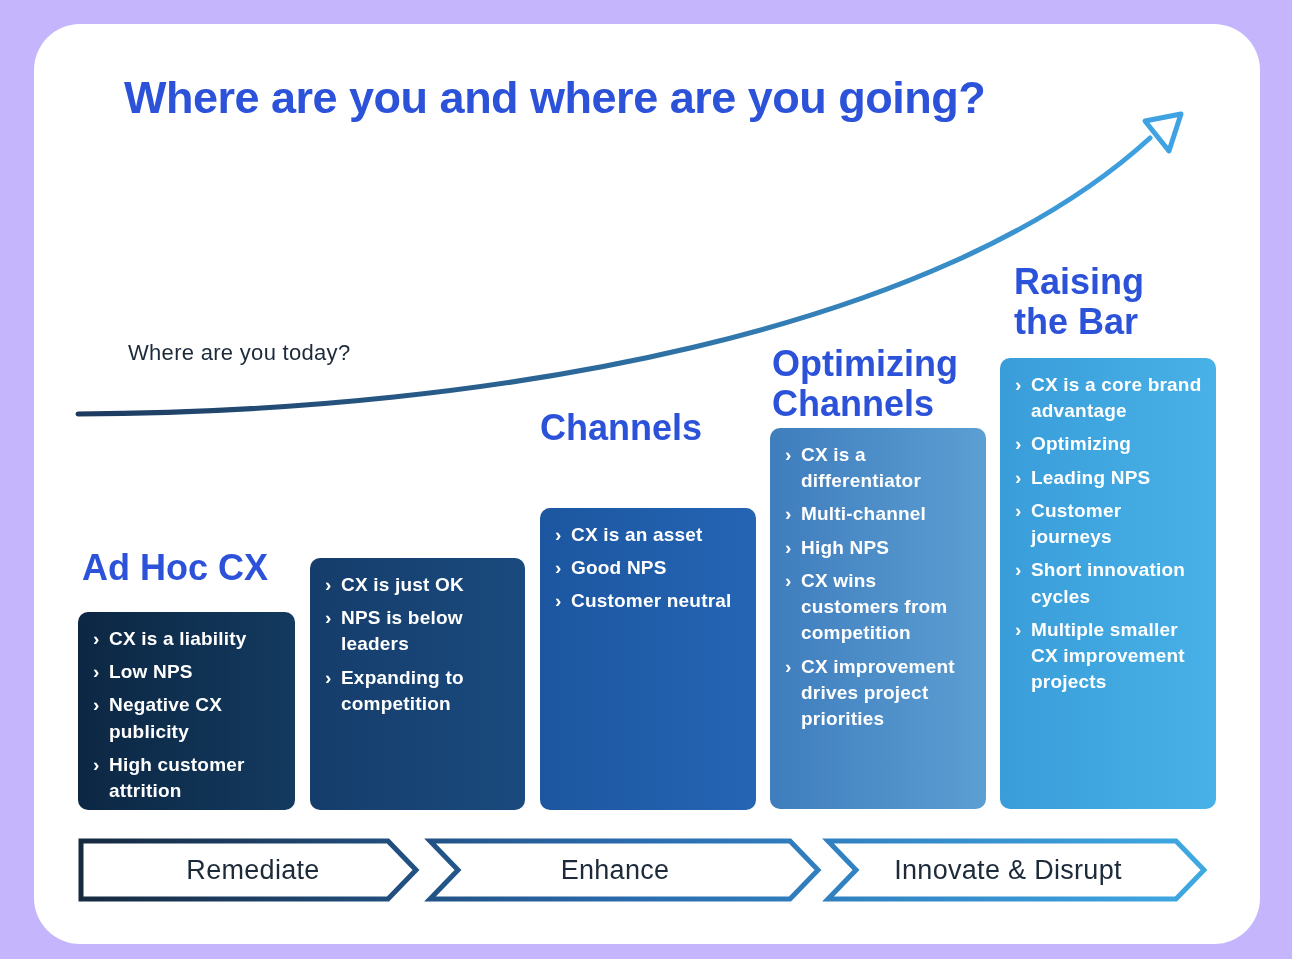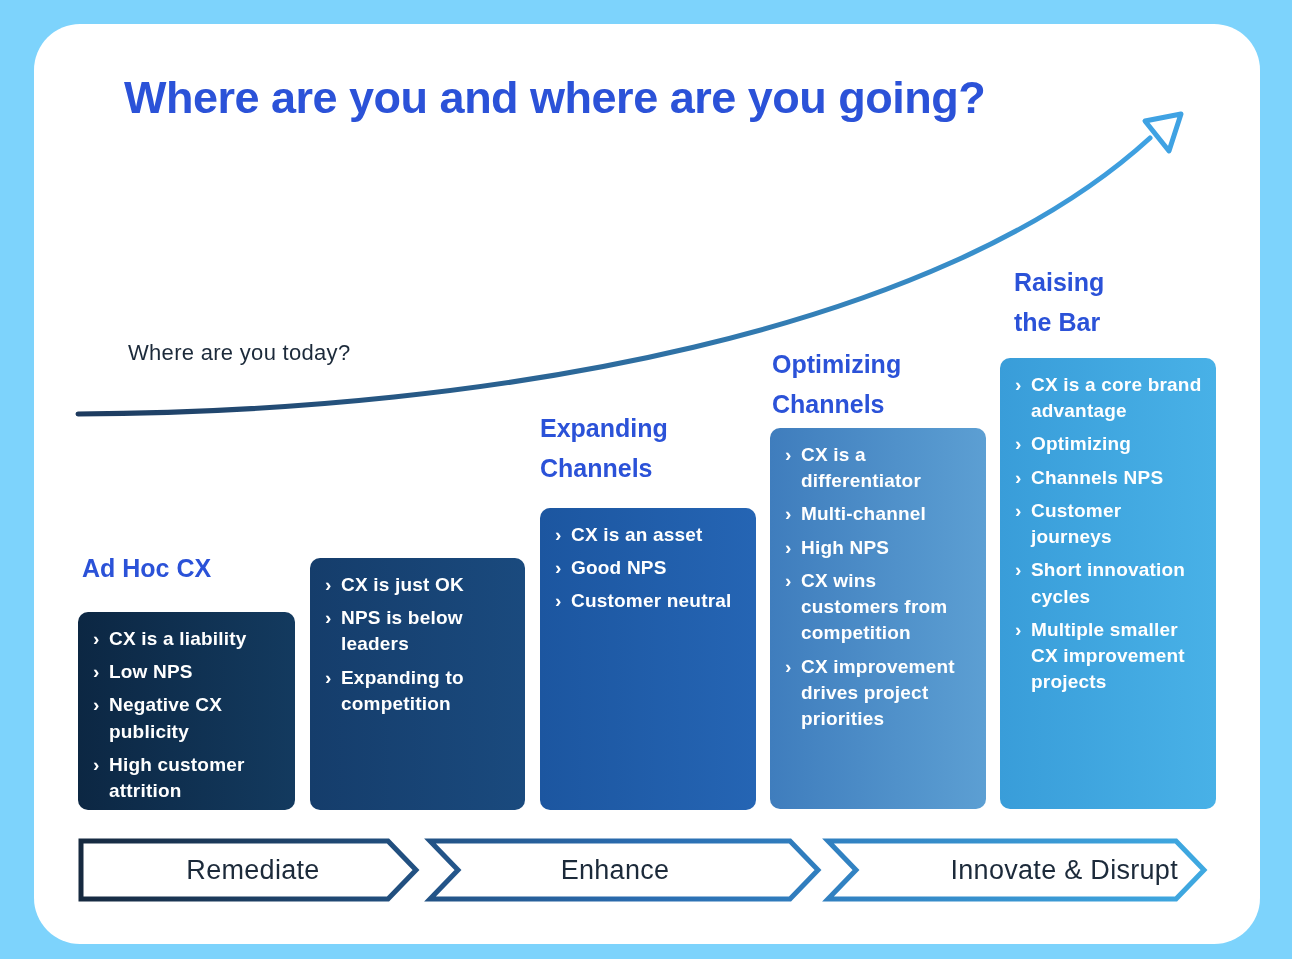--- a/index.html
+++ b/index.html
@@ -1,36 +1,36 @@
 <!DOCTYPE html>
 <html><head>
 <meta charset="utf-8">
 <style>
   * { margin:0; padding:0; box-sizing:border-box; }
   html,body { background:#fdfbe7; }
   #canvas {
     position:relative; width:1292px; height:959px;
     font-family:"Liberation Sans", sans-serif;
-    background:#7dd3fc; overflow:hidden;
+    background:#c4b5fd; overflow:hidden;
   }
   #card {
     position:absolute; left:34px; top:24px; width:1226px; height:920px;
     background:#ffffff; border-radius:46px;
   }
   #title {
     position:absolute; left:124px; top:72px; width:1040px;
     font-size:45px; font-weight:bold; letter-spacing:-0.5px;
     color:#2b52d8;
   }
   #curve-svg { position:absolute; left:0; top:0; width:1292px; height:959px; pointer-events:none; }
   #today-label {
     position:absolute; left:128px; top:340px;
     font-size:22px; color:#1c2a3a; letter-spacing:0.3px;
   }
-  .stage-heading { position:absolute; font-size:25px; font-weight:bold; color:#2b52d8; line-height:40px; }
+  .stage-heading { position:absolute; font-size:36px; font-weight:bold; color:#2b52d8; line-height:40px; }
   .stage-box {
     position:absolute; border-radius:10px; padding:14px 12px 12px 15px;
     color:#ffffff;
   }
   .bullet { display:flex; align-items:flex-start; margin-bottom:7px; }
   .bullet .marker { width:16px; flex:0 0 16px; font-size:19px; line-height:1.38; font-weight:bold; }
   .bullet .btext { font-size:19px; line-height:1.38; font-weight:600; letter-spacing:0.2px; }
   #phase-bar { position:absolute; left:78px; top:838px; width:1128px; height:84px; }
   #phase-bar svg { position:absolute; left:0; top:0; overflow:visible; }
   .phase-label {
@@ -59,21 +59,20 @@
     <path id="curvePath" d="M 78 414 C 500 412, 940 330, 1150 138" fill="none" stroke="url(#curveGrad)" stroke-width="5" stroke-linecap="round"></path>
     <path id="arrowHead" d="M 1145 121 L 1181 114 L 1169 151 Z" fill="#ffffff" stroke="#3fa2e3" stroke-width="5" stroke-linejoin="round"></path>
   </svg>
 
   <div id="today-label" style="color: rgb(28, 42, 58);">Where are you today?</div>
 
   <div class="stage-heading" style="left: 82px; top: 548px; color: rgb(43, 82, 216);">
       <div>Ad Hoc CX</div>
     </div>
   <div class="stage-heading" style="left: 540px; top: 408px; color: rgb(43, 82, 216);">
-      <div>Expanding</div>
       <div>Channels</div>
     </div>
   <div class="stage-heading" style="left: 772px; top: 344px; color: rgb(43, 82, 216);">
       <div>Optimizing</div>
       <div>Channels</div>
     </div>
   <div class="stage-heading" style="left: 1014px; top: 262px; color: rgb(43, 82, 216);">
       <div>Raising</div>
       <div>the Bar</div>
     </div>
@@ -150,21 +149,21 @@
       <div class="bullet">
         <span class="marker">›</span>
         <span class="btext">CX is a core brand advantage</span>
       </div>
       <div class="bullet">
         <span class="marker">›</span>
         <span class="btext">Optimizing</span>
       </div>
       <div class="bullet">
         <span class="marker">›</span>
-        <span class="btext">Channels NPS</span>
+        <span class="btext">Leading NPS</span>
       </div>
       <div class="bullet">
         <span class="marker">›</span>
         <span class="btext">Customer journeys</span>
       </div>
       <div class="bullet">
         <span class="marker">›</span>
         <span class="btext">Short innovation cycles</span>
       </div>
       <div class="bullet">
@@ -181,15 +180,15 @@
           <stop id="phaseStop1" offset="0.5" stop-color="#2a6cb0"></stop>
           <stop id="phaseStop2" offset="1" stop-color="#3fa9e1"></stop>
         </linearGradient>
       </defs>
       <path d="M 3 3 L 310 3 L 338 32 L 310 61 L 3 61 Z" fill="#ffffff" stroke="url(#phaseGrad)" stroke-width="5" stroke-linejoin="miter"></path>
       <path d="M 352 3 L 712 3 L 740 32 L 712 61 L 352 61 L 380 32 Z" fill="#ffffff" stroke="url(#phaseGrad)" stroke-width="5" stroke-linejoin="miter"></path>
       <path d="M 750 3 L 1098 3 L 1126 32 L 1098 61 L 750 61 L 778 32 Z" fill="#ffffff" stroke="url(#phaseGrad)" stroke-width="5" stroke-linejoin="miter"></path>
     </svg>
     <div class="phase-label" id="phase-label-0" style="color: rgb(28, 42, 58);">Remediate</div>
     <div class="phase-label" id="phase-label-1" style="color: rgb(28, 42, 58);">Enhance</div>
-    <div class="phase-label" id="phase-label-2" style="color: rgb(28, 42, 58); text-align: right;">Innovate &amp; Disrupt</div>
+    <div class="phase-label" id="phase-label-2" style="color: rgb(28, 42, 58);">Innovate &amp; Disrupt</div>
   </div>
 </div>
 
 </body></html>

